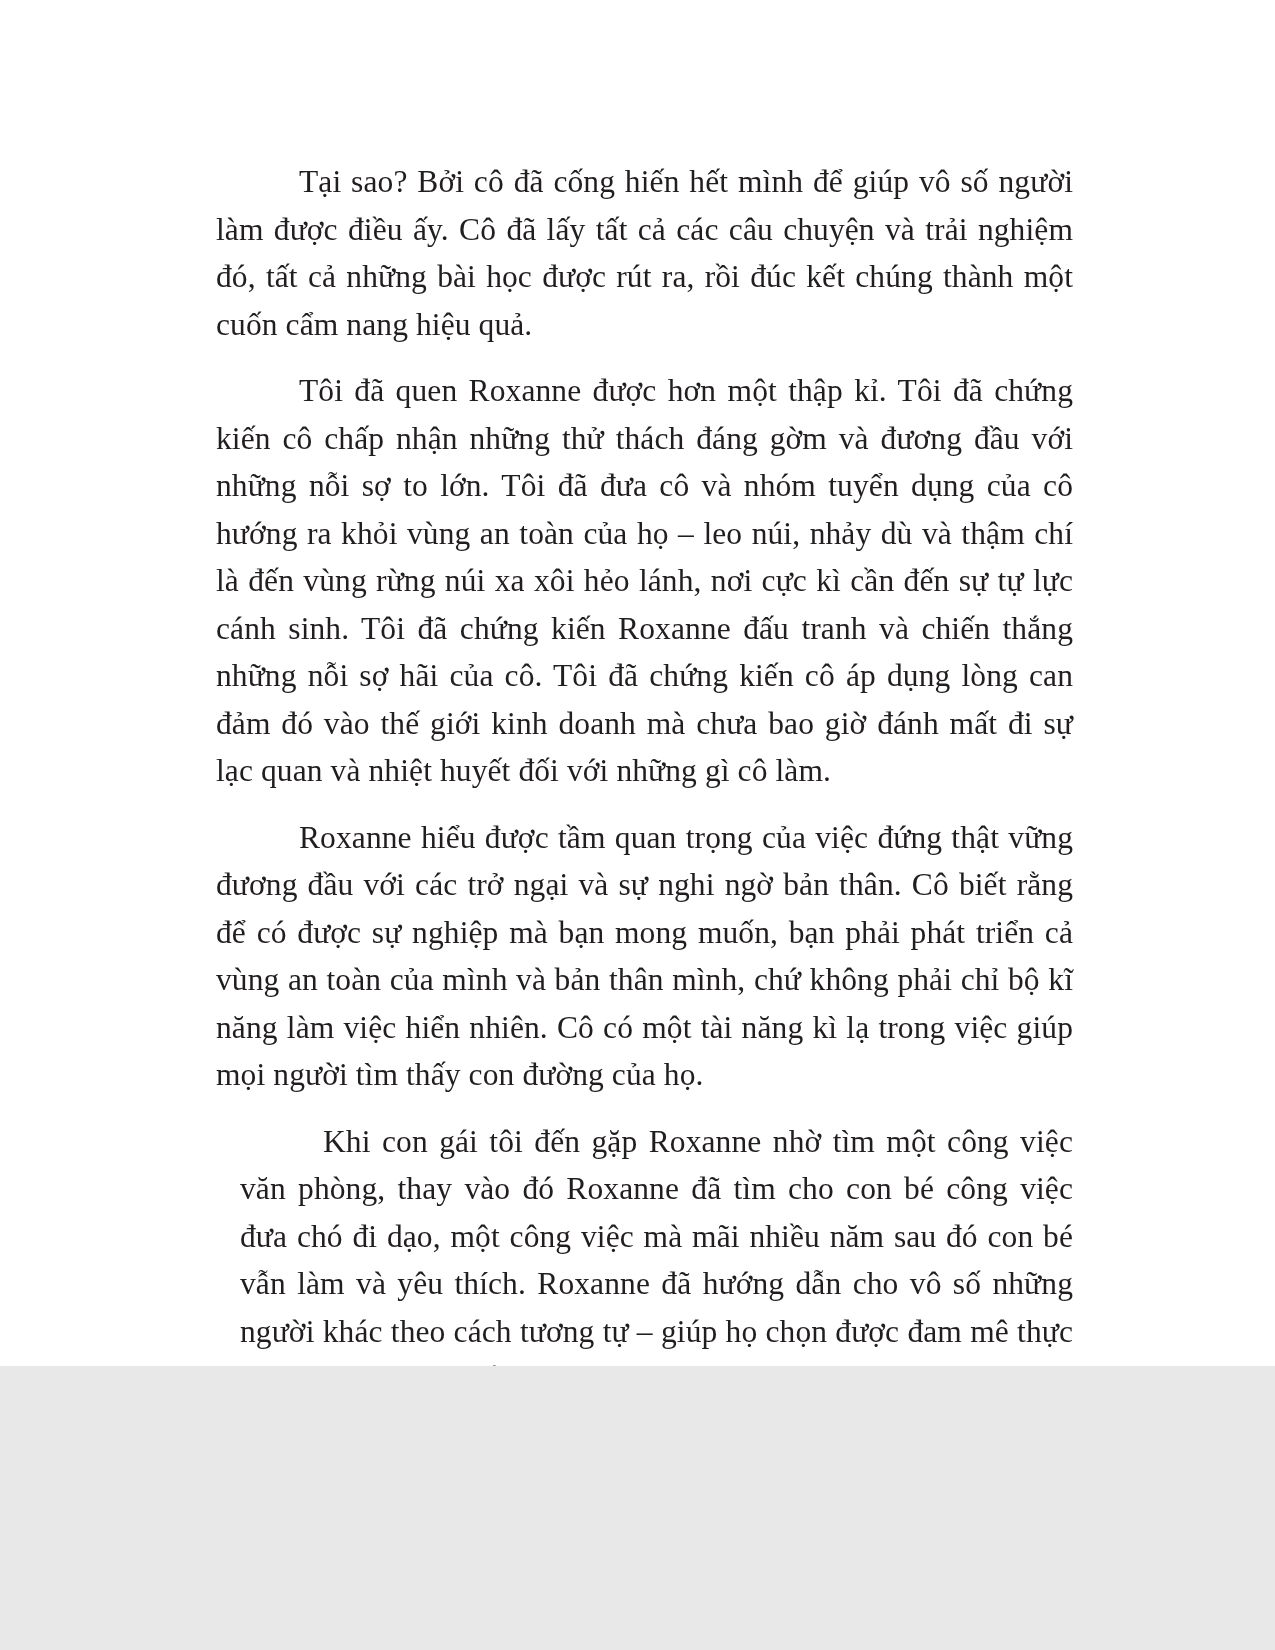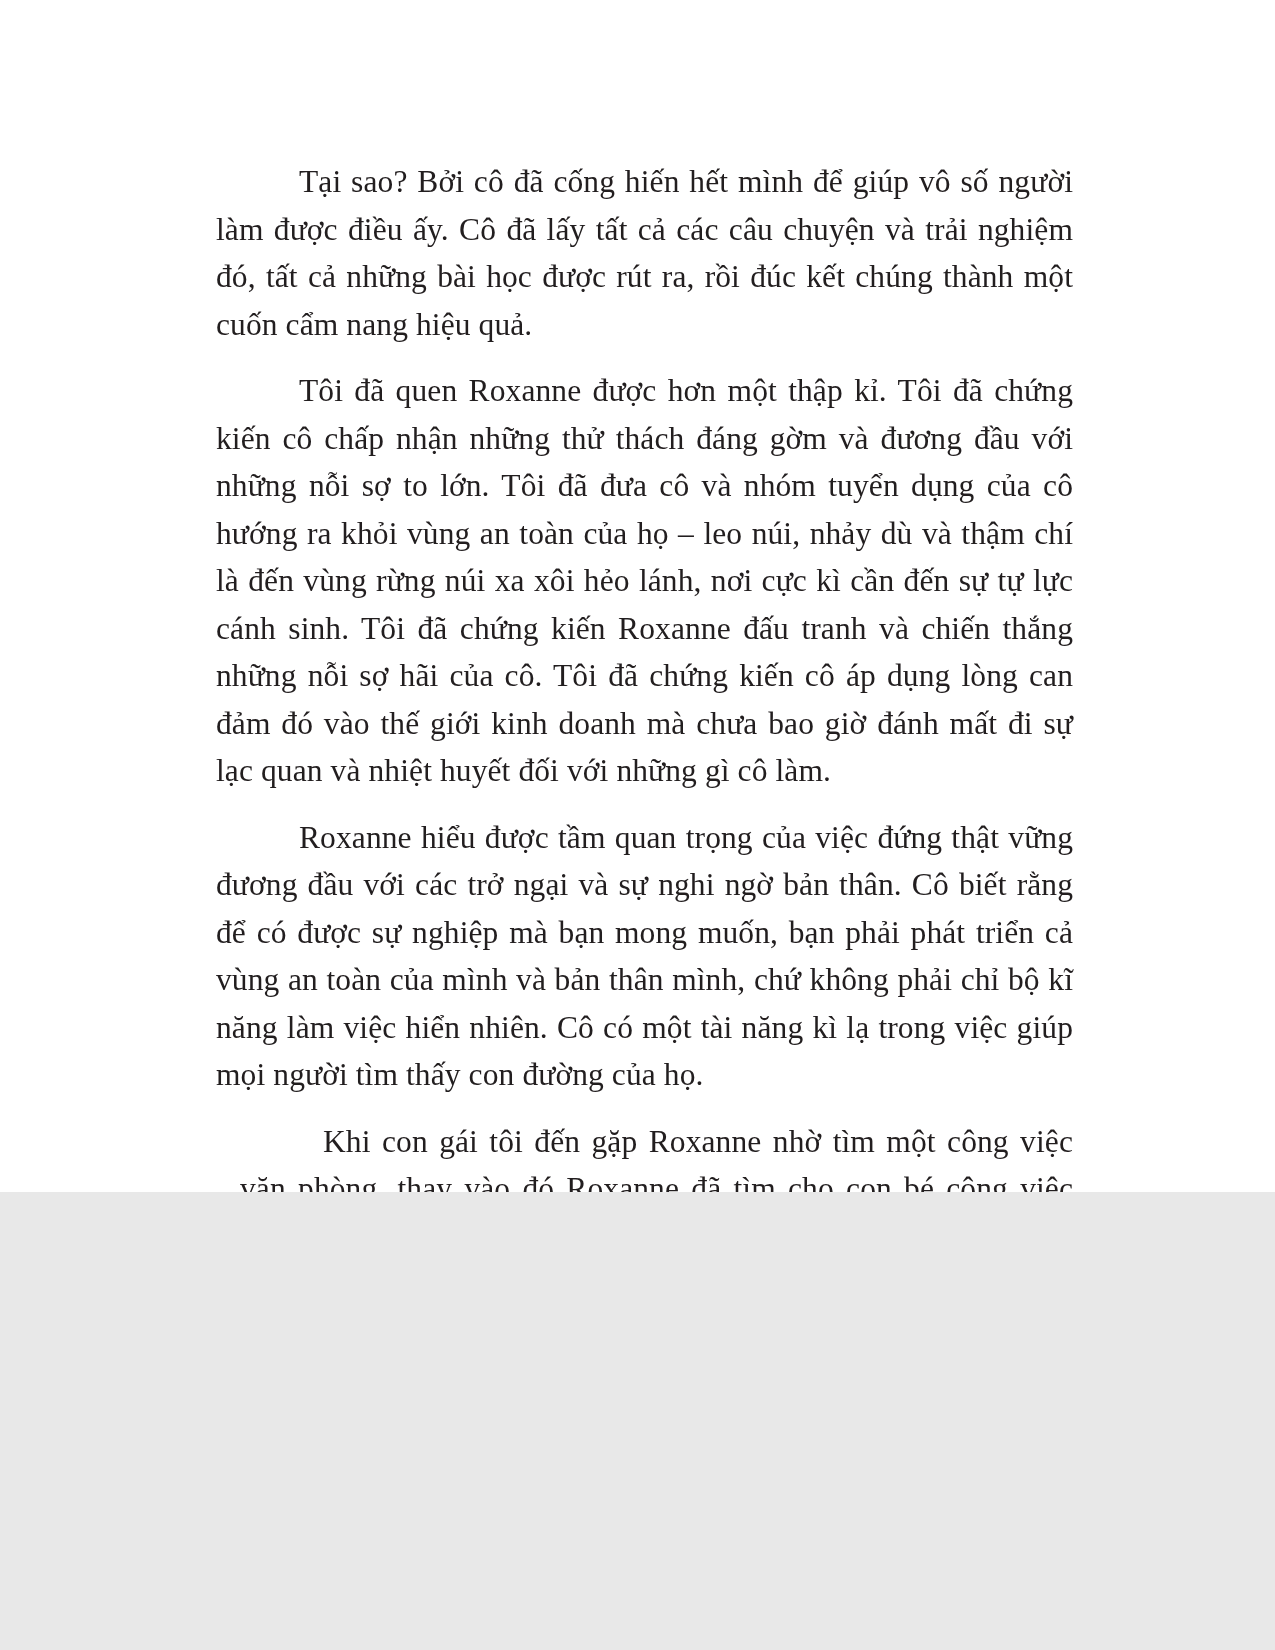--- a/index.html
+++ b/index.html
@@ -3,21 +3,21 @@
 <meta charset="utf-8">
 <style>
   html, body {
     margin: 0;
     padding: 0;
     background: #e8e8e8;
   }
   .page {
     position: relative;
     width: 1275px;
-    height: 1192px;
+    height: 1366px;
     margin: 0 auto;
     background: #ffffff;
     font-family: "Liberation Serif", "DejaVu Serif", serif;
     color: #221e1f;
     overflow: hidden;
   }
   .text-block {
     position: absolute;
     left: 216px;
     top: 158px;

